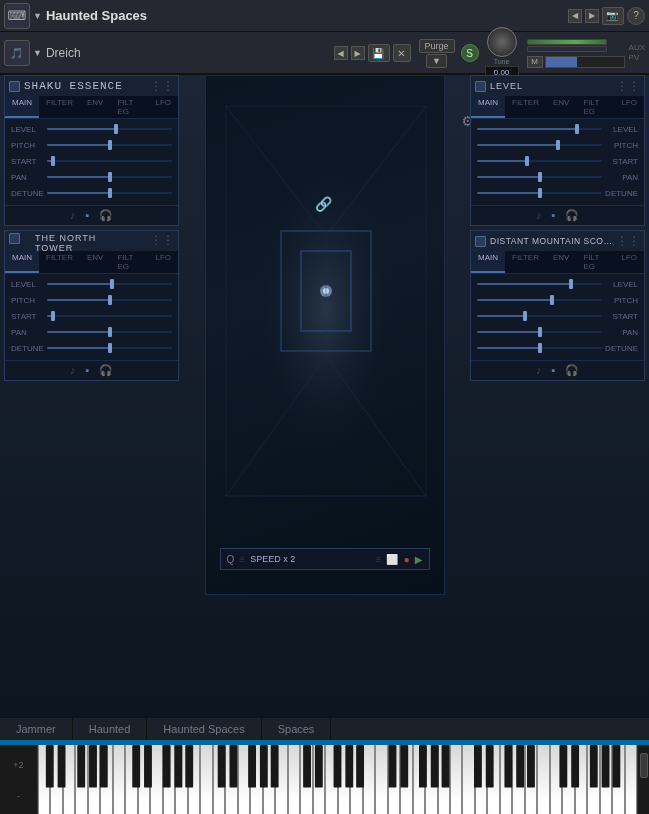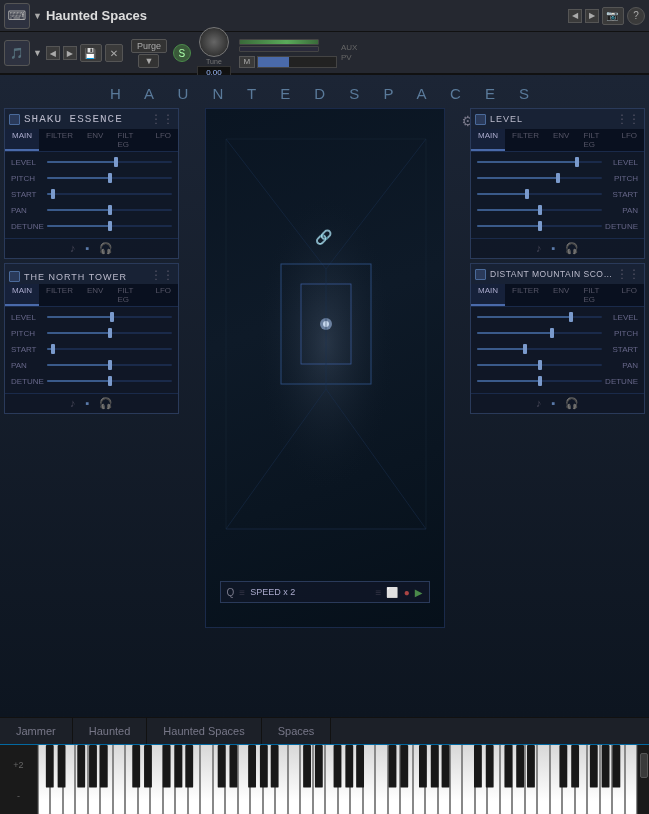--- a/index.html
+++ b/index.html
@@ -32,20 +32,21 @@
         <div style="width:22px;height:18px;background:#3a3a3a;border:1px solid #555;border-radius:2px;display:flex;align-items:center;justify-content:center;color:#aaa;font-size:10px;cursor:pointer;">📷</div>
         <div style="width:18px;height:18px;background:#3a3a3a;border:1px solid #555;border-radius:9px;display:flex;align-items:center;justify-content:center;color:#aaa;font-size:10px;cursor:pointer;">?</div>
       </div>
     </div>
 
     <div style="display:flex;align-items:center;height:42px;padding:0 4px;">
       <div style="width:26px;height:26px;background:#2e3240;border:1px solid #555;border-radius:3px;display:flex;align-items:center;justify-content:center;margin-right:3px;cursor:pointer;">
         <span style="font-size:11px;color:#aaa;">🎵</span>
       </div>
       <div style="color:#aaa;font-size:9px;margin-right:4px;cursor:pointer;">▼</div>
+      <span style="color:#bbb;font-size:12px;flex:1;">Dreich</span>
       <div style="display:flex;gap:3px;align-items:center;">
         <div style="width:14px;height:14px;background:#3a3a3a;border:1px solid #555;color:#aaa;font-size:8px;display:flex;align-items:center;justify-content:center;cursor:pointer;">◀</div>
         <div style="width:14px;height:14px;background:#3a3a3a;border:1px solid #555;color:#aaa;font-size:8px;display:flex;align-items:center;justify-content:center;cursor:pointer;">▶</div>
         <div style="width:22px;height:18px;background:#3a3a3a;border:1px solid #555;border-radius:2px;display:flex;align-items:center;justify-content:center;color:#aaa;font-size:10px;cursor:pointer;">💾</div>
         <div style="width:18px;height:18px;background:#3a3a3a;border:1px solid #555;border-radius:2px;display:flex;align-items:center;justify-content:center;color:#aaa;font-size:10px;cursor:pointer;">✕</div>
       </div>
 
       <div style="display:flex;flex-direction:column;align-items:center;margin-left:8px;gap:1px;">
         <div style="background:#333;border:1px solid #555;color:#aaa;font-size:9px;padding:1px 5px;cursor:pointer;border-radius:2px;">Purge</div>
         <div style="background:#333;border:1px solid #555;color:#aaa;font-size:9px;padding:1px 5px;cursor:pointer;border-radius:2px;">▼</div>
@@ -72,21 +73,20 @@
       </div>
       <div style="display:flex;flex-direction:column;font-size:8px;color:#666;margin-left:4px;gap:2px;line-height:1;">
         <span>AUX</span>
         <span>PV</span>
       </div>
     </div>
   </div>
 
   <div style="background:linear-gradient(180deg,#1c2535 0%,#0d1520 100%);height:642px;position:relative;overflow:hidden;">
 
-    <div style="text-align:center;letter-spacing:10px;color:#5a7a9a;font-size:15px;font-weight:normal;padding:10px 0 6px 0;">H A U N T E D     S P A C E S</div>
 
     <div style="position:absolute;top:38px;right:175px;color:#778;font-size:14px;cursor:pointer;">⚙</div>
 
     <div style="display:flex;padding:0 4px;height:560px;position:relative;">
 
       <div style="width:175px;display:flex;flex-direction:column;gap:2px;z-index:2;">
 
         <div style="background:rgba(15,22,38,0.85);border:1px solid #2a3a5a;">
           <div style="display:flex;align-items:center;padding:2px 4px;background:rgba(25,35,55,0.9);height:20px;gap:4px;">
             <div style="width:11px;height:11px;background:#2a3a5a;border:1px solid #4a6a9a;border-radius:1px;cursor:pointer;"></div>
@@ -143,21 +143,21 @@
             </div>
           </div>
           <div style="display:flex;justify-content:center;gap:10px;padding:3px 0;border-top:1px solid #1a2a4a;">
             <span style="color:#445;font-size:11px;cursor:pointer;">♪</span>
             <span style="color:#5a7aaa;font-size:11px;cursor:pointer;">▪</span>
             <span style="color:#445;font-size:11px;cursor:pointer;">🎧</span>
           </div>
         </div>
 
         <div style="background:rgba(15,22,38,0.85);border:1px solid #2a3a5a;margin-top:2px;">
-          <div style="display:flex;align-items:flex-end;padding:2px 4px;background:rgba(25,35,55,0.9);height:20px;gap:4px;">
+          <div style="display:flex;align-items:flex-start;padding:2px 4px;background:rgba(25,35,55,0.9);height:20px;gap:15px;">
             <div style="width:11px;height:11px;background:#2a3a5a;border:1px solid #4a6a9a;border-radius:1px;cursor:pointer;"></div>
             <span style="color:#bbc;font-size:9px;letter-spacing:1px;flex:1;">THE NORTH TOWER</span>
             <span style="color:#556;font-size:12px;cursor:pointer;">⋮⋮</span>
           </div>
           <div style="display:flex;background:rgba(8,15,30,0.8);border-bottom:1px solid #1a2a4a;">
             <div style="padding:2px 7px;font-size:8px;color:#aac;cursor:pointer;border-bottom:2px solid #4a6aaa;background:rgba(35,50,85,0.5);">MAIN</div>
             <div style="padding:2px 7px;font-size:8px;color:#556;cursor:pointer;">FILTER</div>
             <div style="padding:2px 7px;font-size:8px;color:#556;cursor:pointer;">ENV</div>
             <div style="padding:2px 7px;font-size:8px;color:#556;cursor:pointer;">FILT EG</div>
             <div style="padding:2px 7px;font-size:8px;color:#556;cursor:pointer;">LFO</div>
@@ -370,21 +370,21 @@
             <span style="color:#5a7aaa;font-size:11px;cursor:pointer;">▪</span>
             <span style="color:#445;font-size:11px;cursor:pointer;">🎧</span>
           </div>
         </div>
 
       </div>
     </div>
 
   </div>
 
-  <div style="height:28px;background:#1c2028;border-top:1px solid #111;border-bottom:1px solid #0369a1;display:flex;align-items:stretch;">
+  <div style="height:28px;background:#1c2028;border-top:1px solid #111;border-bottom:5px solid #0369a1;display:flex;align-items:stretch;">
     <div style="padding:0 16px;display:flex;align-items:center;font-size:11px;color:#778;cursor:pointer;border-right:1px solid #111;">Jammer</div>
     <div style="padding:0 16px;display:flex;align-items:center;font-size:11px;color:#778;cursor:pointer;border-right:1px solid #111;">Haunted</div>
     <div style="padding:0 16px;display:flex;align-items:center;font-size:11px;color:#778;cursor:pointer;border-right:1px solid #111;">Haunted Spaces</div>
     <div style="padding:0 16px;display:flex;align-items:center;font-size:11px;color:#778;cursor:pointer;border-right:1px solid #111;">Spaces</div>
   </div>
 
   <div style="height:71px;background:#111;display:flex;position:relative;">
 
     <div style="width:38px;background:#1a1a1a;border-right:1px solid #333;display:flex;flex-direction:column;align-items:center;justify-content:space-around;padding:4px 0;">
       <span style="font-size:9px;color:#666;">+2</span>

